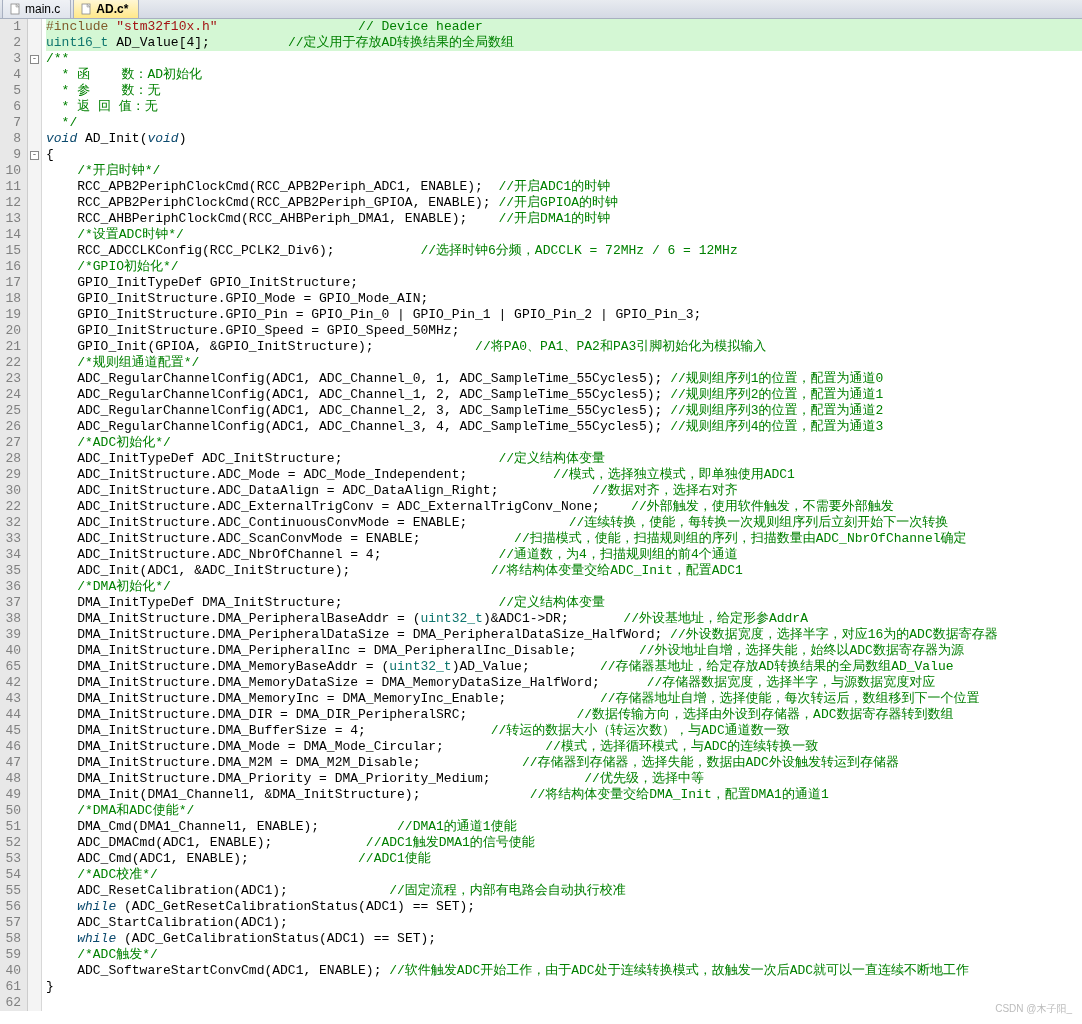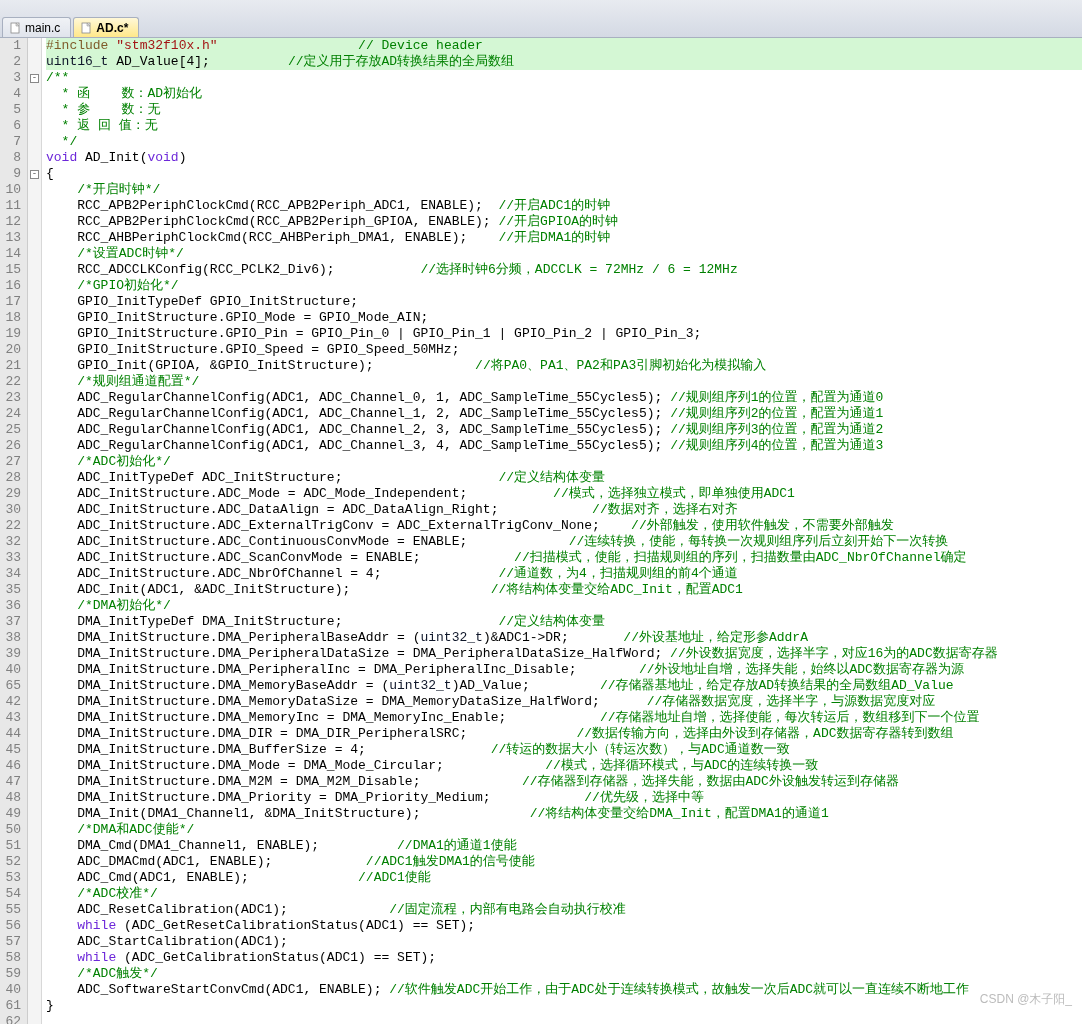--- a/index.html
+++ b/index.html
@@ -7,21 +7,21 @@
   font-family: Consolas, "Courier New", monospace;
   font-size: 13px;
   background: #fff;
   width: 1082px;
   overflow: hidden;
 }
 .tabs {
   display: flex;
   background: linear-gradient(#e8ebf0, #d4d9e4);
   border-bottom: 1px solid #a8b0c0;
-  height: 38px;
+  height: 19px;
   align-items: flex-end;
   padding-left: 2px;
 }
 .tab {
   display: flex;
   align-items: center;
   padding: 2px 10px 2px 6px;
   font-size: 12px;
   font-family: Arial, sans-serif;
   border: 1px solid #a8b0c0;
@@ -83,33 +83,33 @@
 }
 .code {
   flex: 1;
   line-height: 16px;
   white-space: pre;
   padding-left: 4px;
   overflow: hidden;
 }
 .line { height: 16px; display: block; }
 .hl { background: #d4f7d4; display: block; }
-.kw { color: #6d28d9; }
+.kw { color: #0c4a6e; font-style: italic; }
 .pp { color: #7f5b2b; }
-.ty { color: #0f172a; }
+.ty { color: #0f766e; }
 .cm { color: #008000; }
 .str { color: #a31515; }
 .num { color: #000; }
 .watermark {
   position: fixed;
   right: 10px;
-  bottom: 16px;
+  bottom: 8px;
   color: rgba(120,120,120,0.5);
   font-family: Arial, sans-serif;
-  font-size: 12px;
+  font-size: 10px;
   pointer-events: none;
 }
 </style>
 </head>
 <body>
 
 <div class="tabs">
   <div class="tab">
     <span class="tab-icon">
       <svg viewBox="0 0 12 12">

